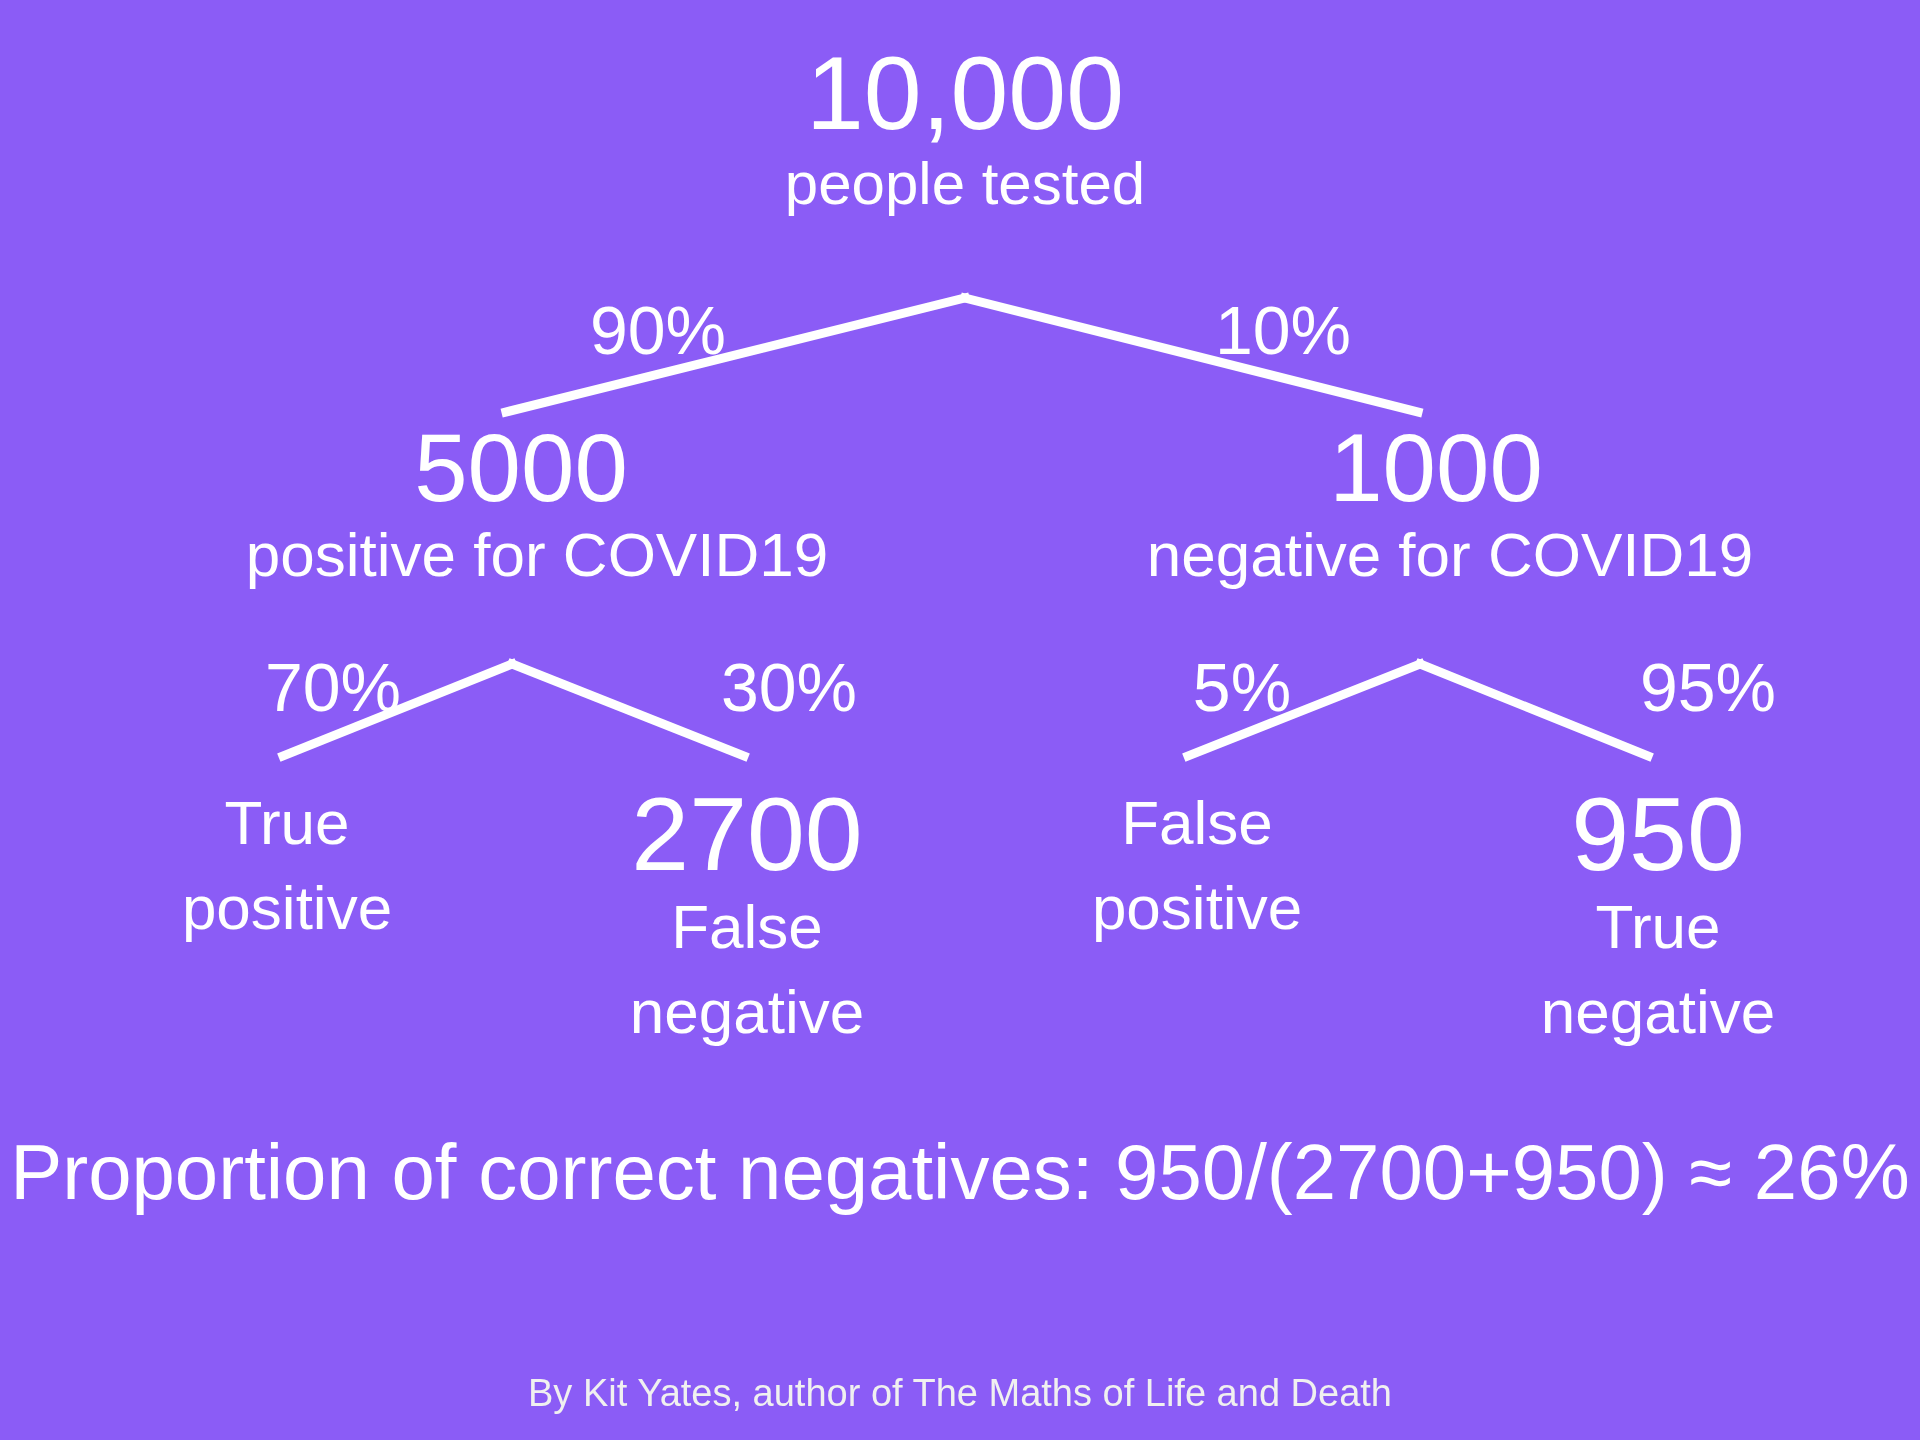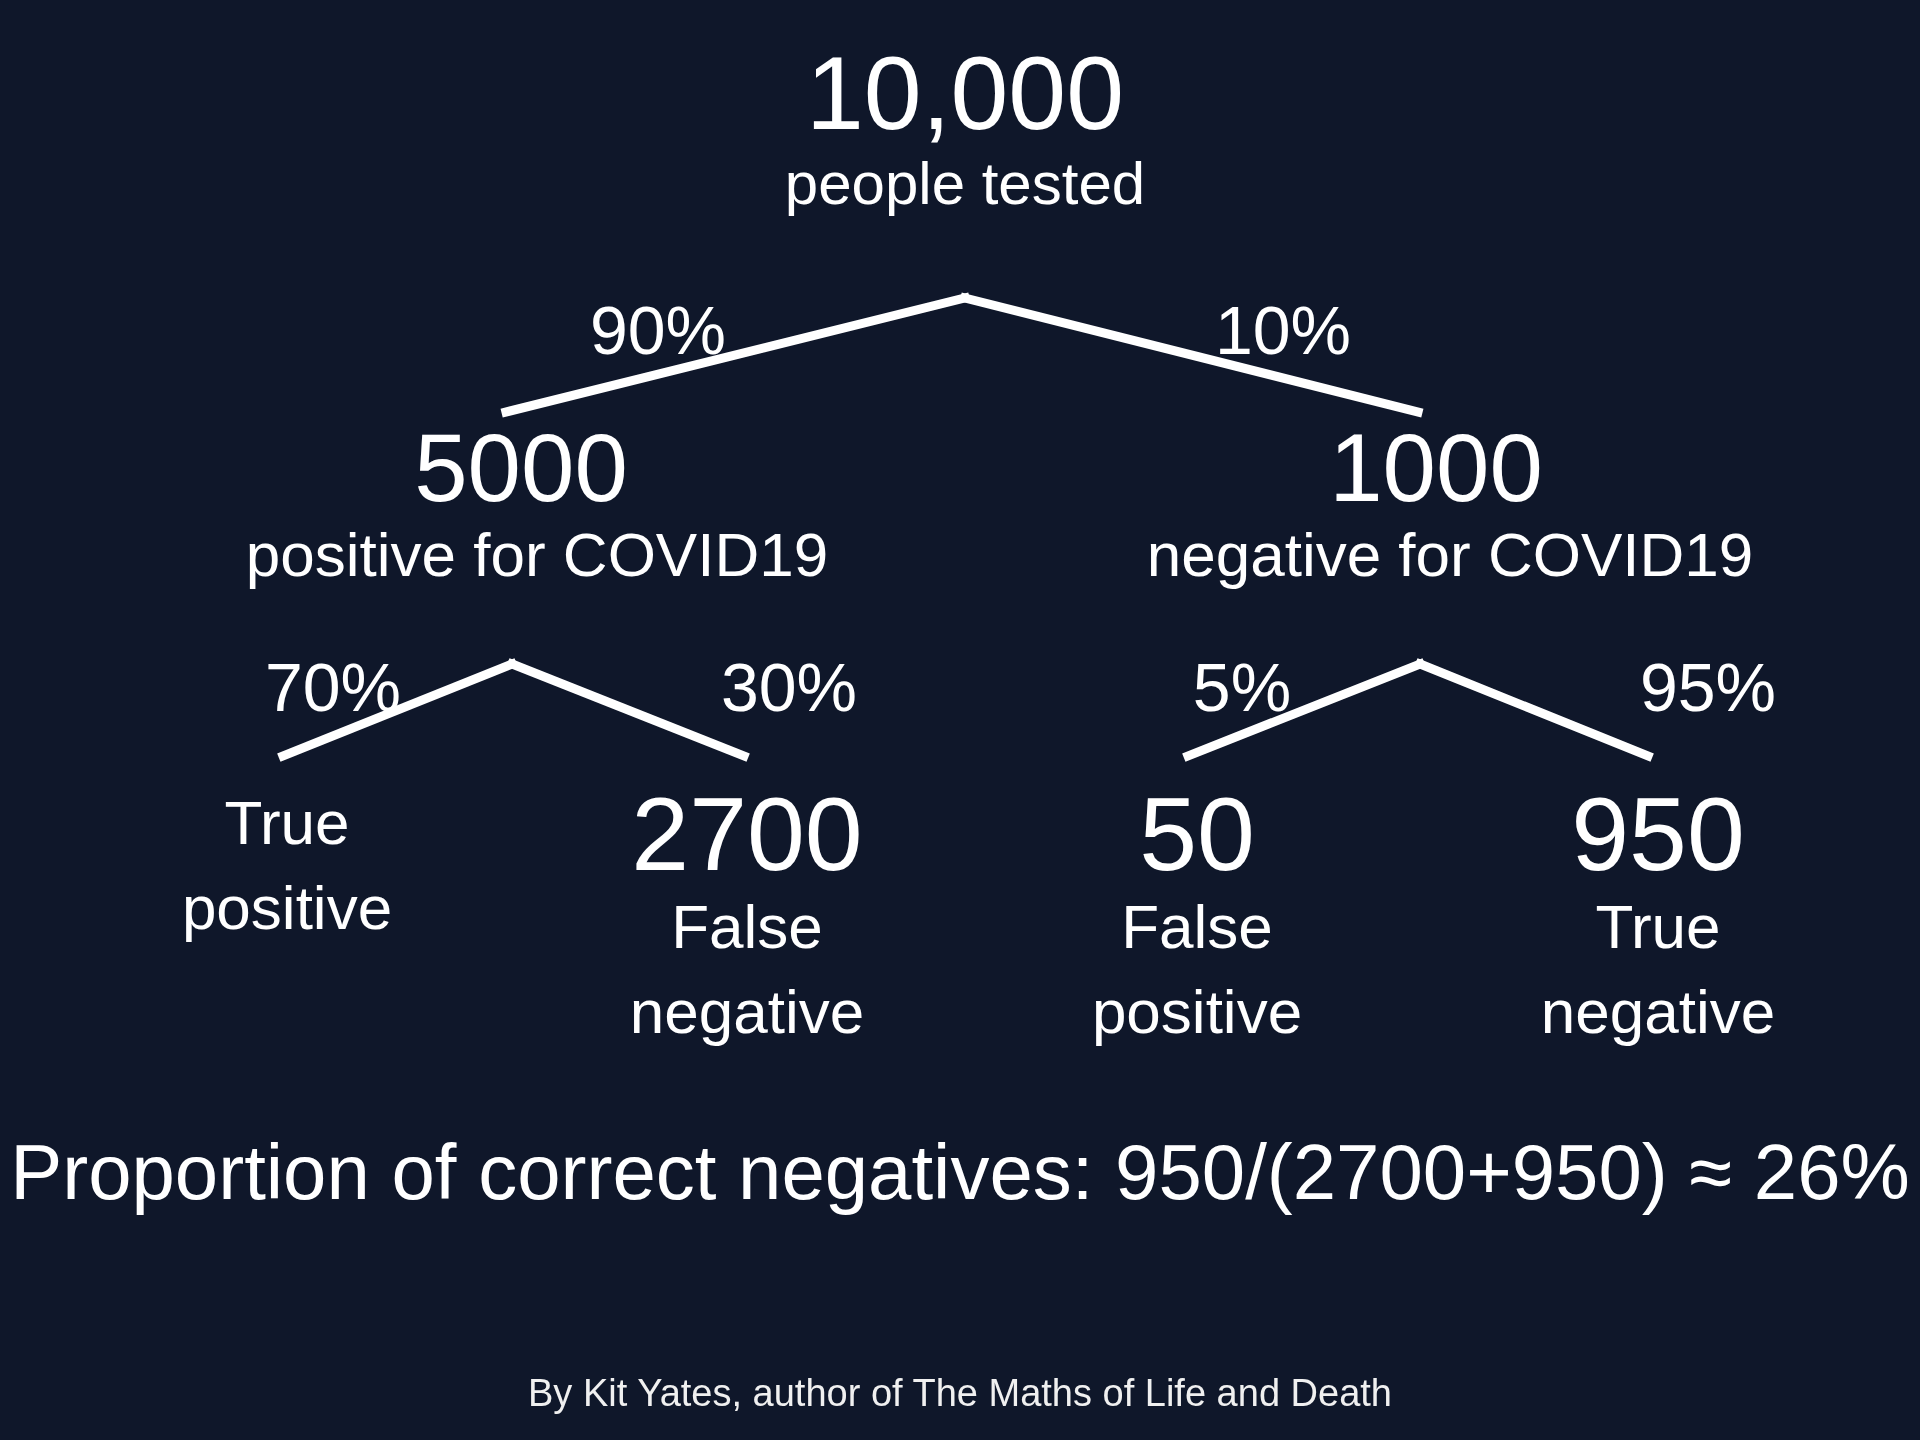--- a/index.html
+++ b/index.html
@@ -13,21 +13,21 @@
     overflow: hidden;
     font-family: "Liberation Sans", sans-serif;
     color: #ffffff;
     position: relative;
   }
   #stage {
     position: absolute;
     inset: 0;
     width: 1920px;
     height: 1440px;
-    background: #0f172a;
+    background: #8b5cf6;
   }
   .node {
     position: absolute;
     text-align: center;
     transform: translateX(-50%);
     white-space: nowrap;
     line-height: 1.0;
     color: #ffffff;
   }
   .node .num {
@@ -163,21 +163,20 @@
     <span class="lbl l2">positive</span>
   </div>
 
   <div class="node leaf" id="leaf-fn">
     <span class="num">2700</span>
     <span class="lbl l1">False</span>
     <span class="lbl l2">negative</span>
   </div>
 
   <div class="node leaf" id="leaf-fp">
-    <span class="num">50</span>
     <span class="lbl l1">False</span>
     <span class="lbl l2">positive</span>
   </div>
 
   <div class="node leaf" id="leaf-tn">
     <span class="num">950</span>
     <span class="lbl l1">True</span>
     <span class="lbl l2">negative</span>
   </div>
 

